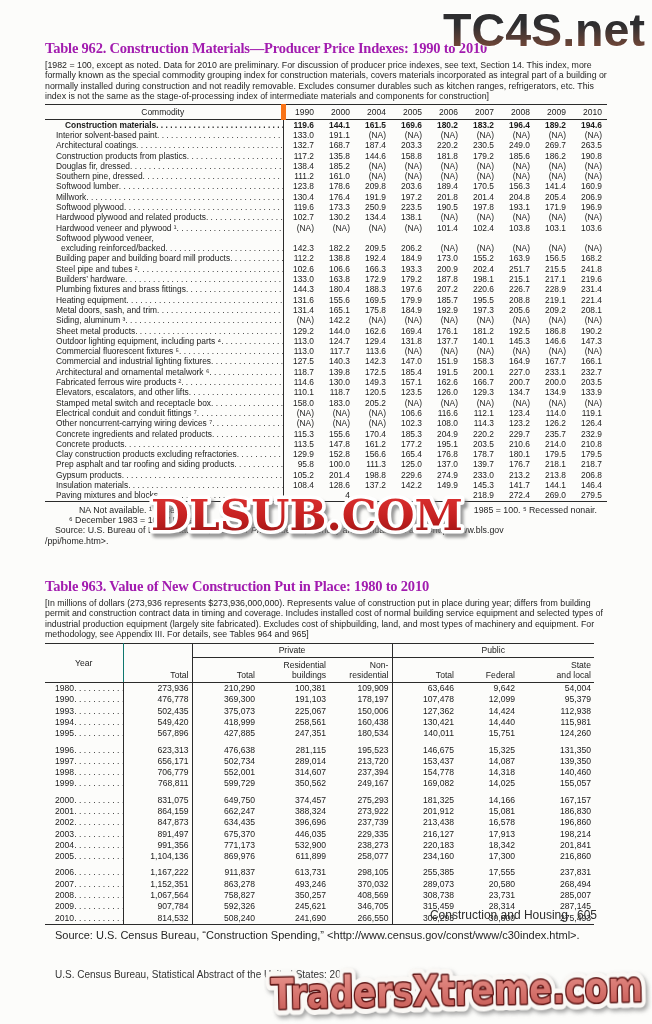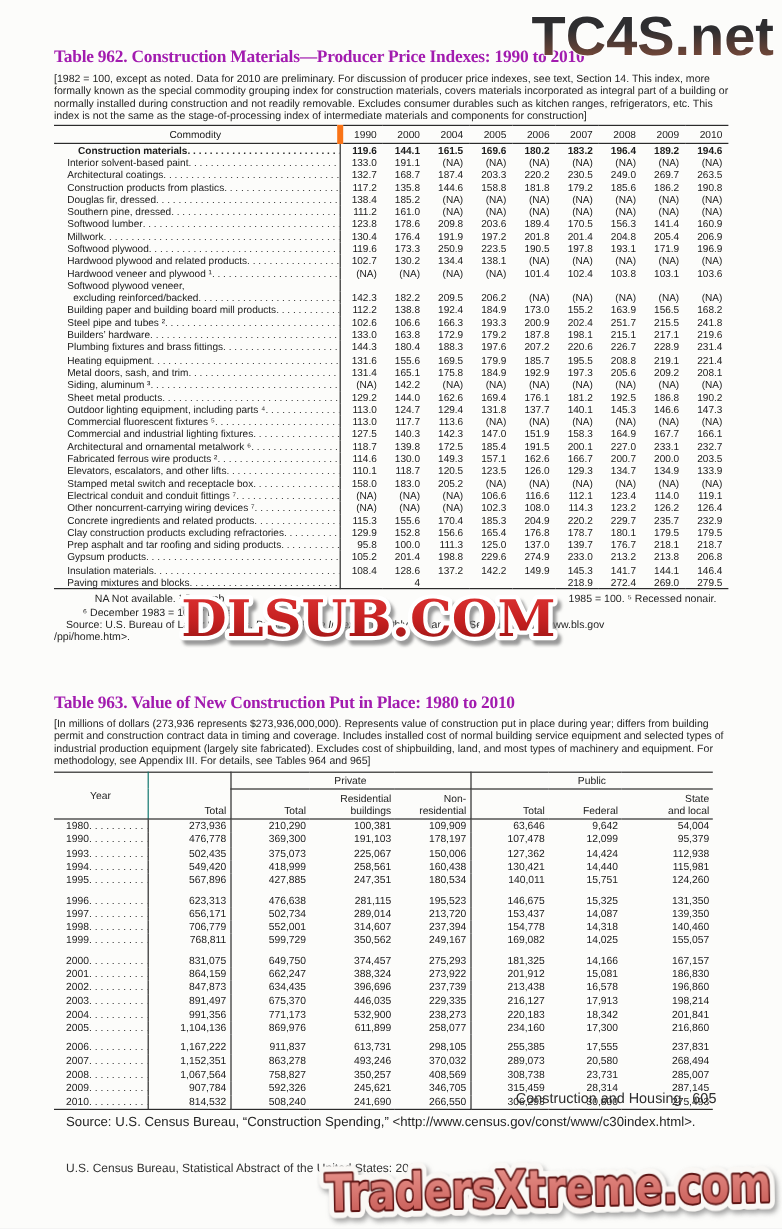--- a/index.html
+++ b/index.html
@@ -628,20 +628,37 @@
             </td>
             <td class="num">115.3</td>
             <td class="num">155.6</td>
             <td class="num">170.4</td>
             <td class="num">185.3</td>
             <td class="num">204.9</td>
             <td class="num">220.2</td>
             <td class="num">229.7</td>
             <td class="num">235.7</td>
             <td class="num">232.9</td>
+          </tr>
+          <tr class="">
+            <td class="stub">
+              <div class="lblwrap">
+                <span class="lbl">Concrete products</span>
+                <span class="dots"></span>
+              </div>
+            </td>
+            <td class="num">113.5</td>
+            <td class="num">147.8</td>
+            <td class="num">161.2</td>
+            <td class="num">177.2</td>
+            <td class="num">195.1</td>
+            <td class="num">203.5</td>
+            <td class="num">210.6</td>
+            <td class="num">214.0</td>
+            <td class="num">210.8</td>
           </tr>
           <tr class="">
             <td class="stub">
               <div class="lblwrap">
                 <span class="lbl">Clay construction products excluding refractories</span>
                 <span class="dots"></span>
               </div>
             </td>
             <td class="num">129.9</td>
             <td class="num">152.8</td>

